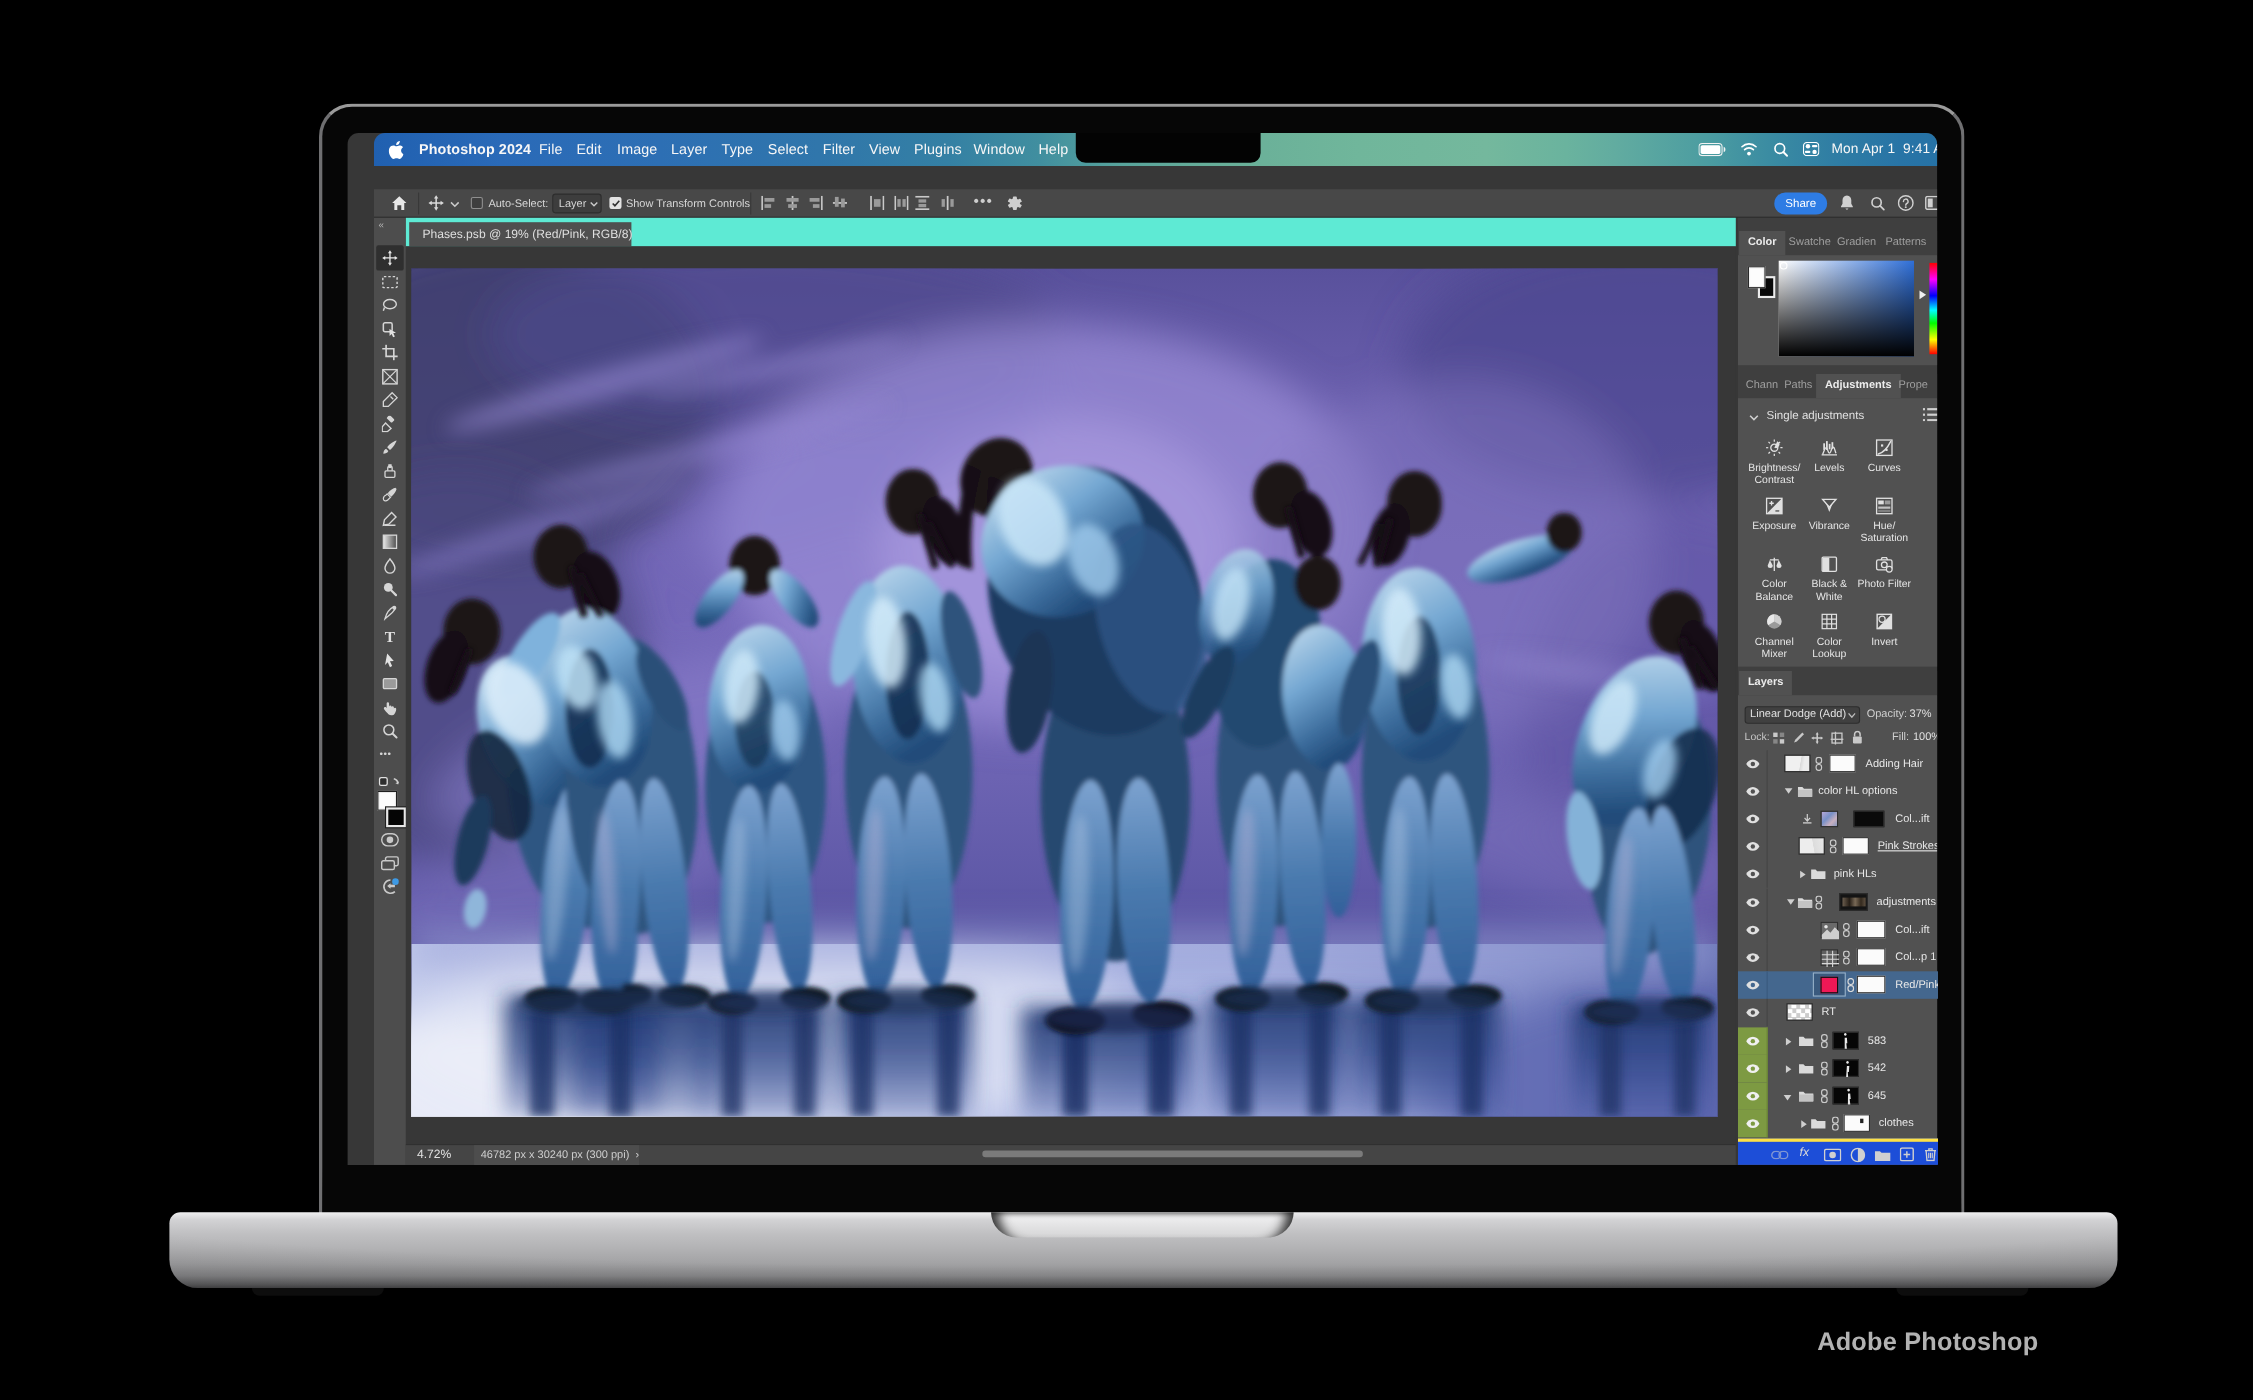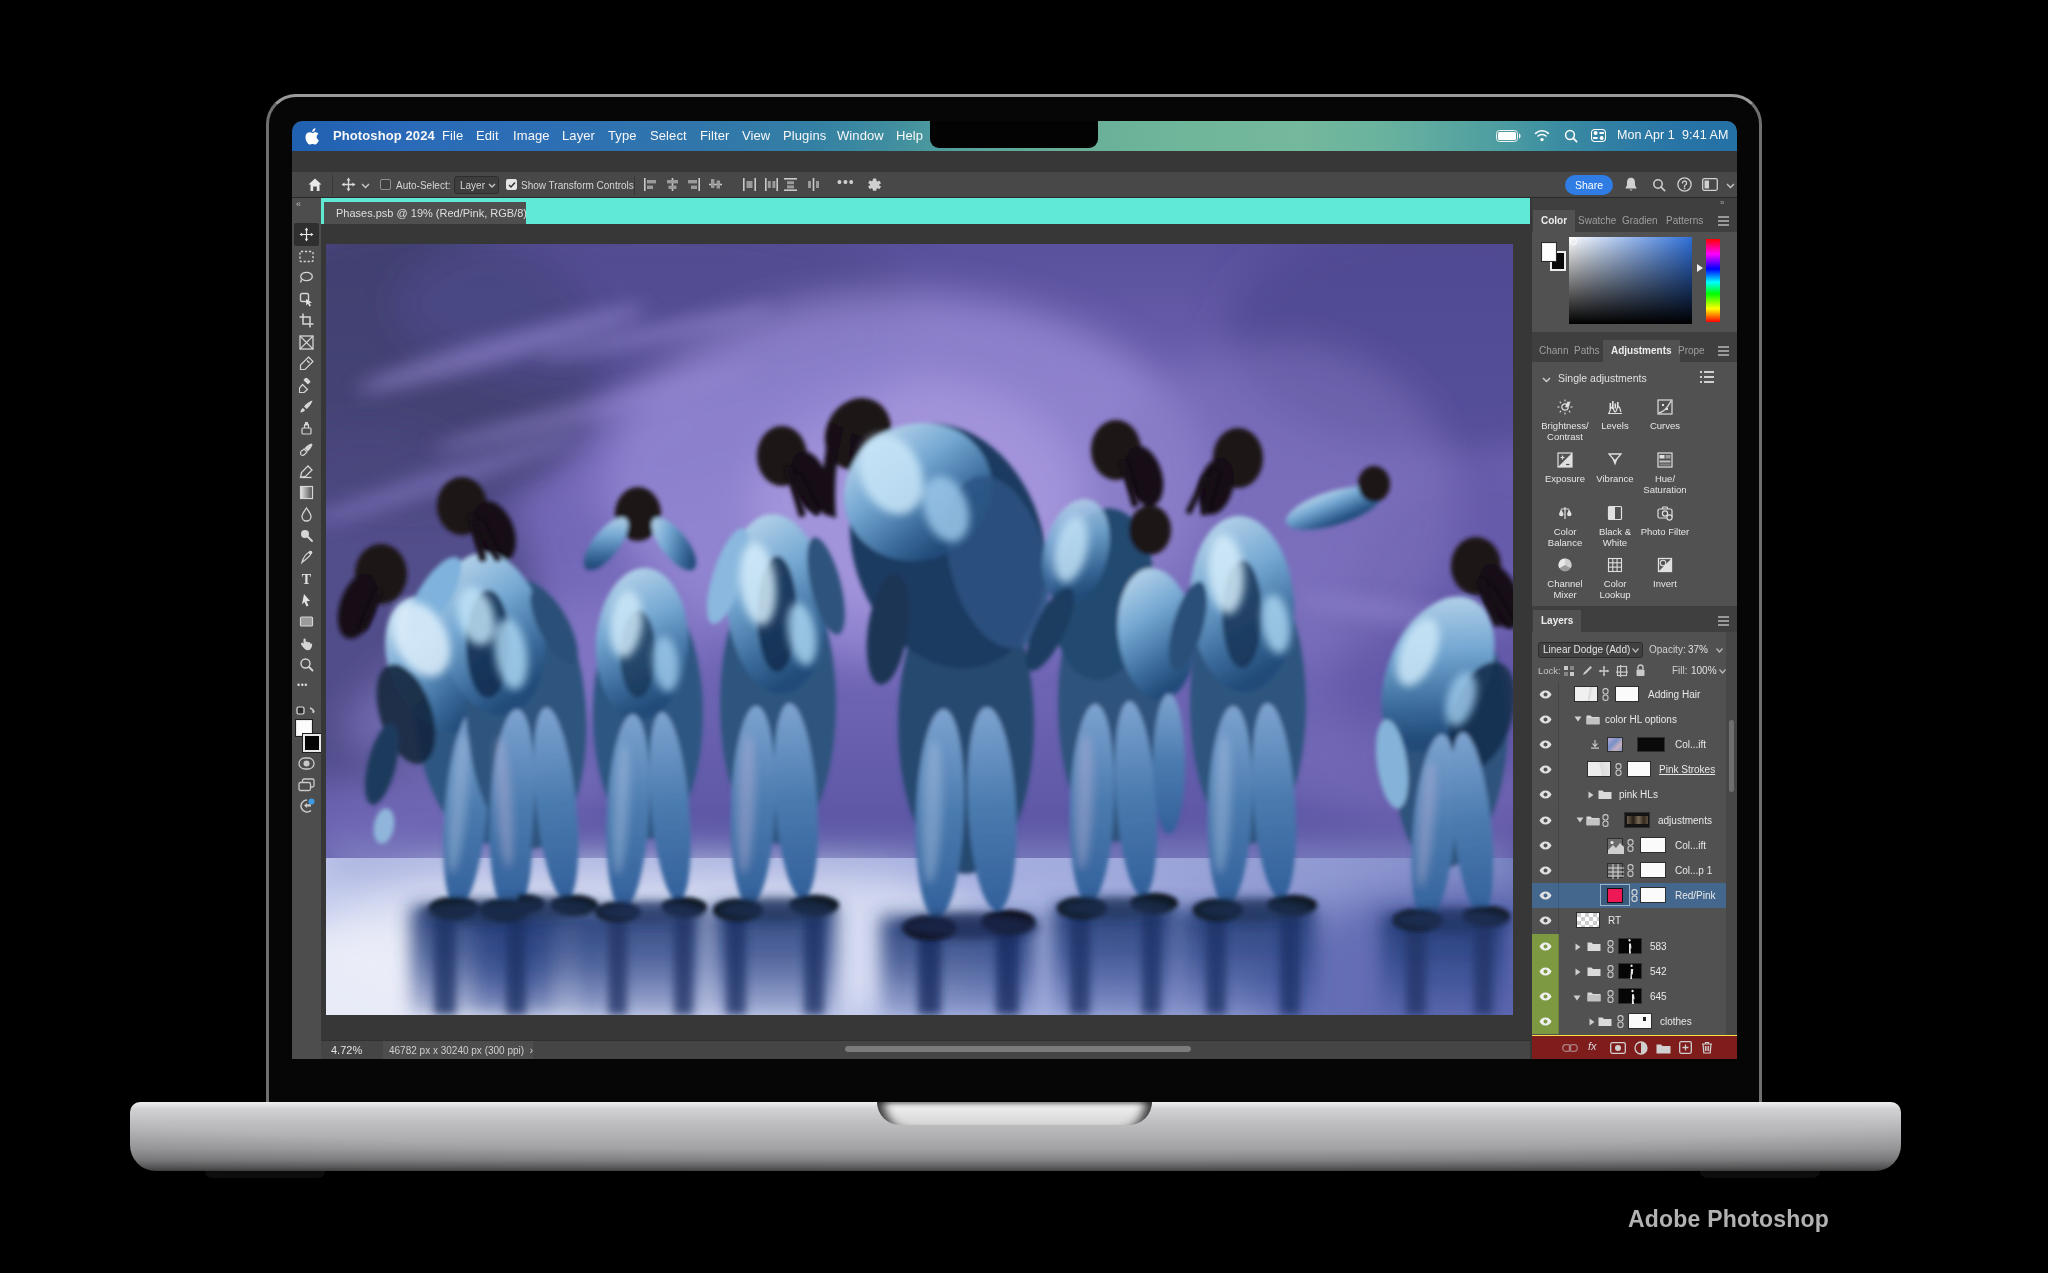--- a/index.html
+++ b/index.html
@@ -1,18 +1,18 @@
 <!DOCTYPE html>
 <html><head>
 <meta charset="utf-8">
 <style>
   * { margin:0; padding:0; box-sizing:border-box; }
   html,body { width:2048px; height:1273px; background:#000; overflow:hidden; }
   body { font-family:"Liberation Sans", sans-serif; position:relative; }
-  .abs { position:absolute; }
+  .abs { position:absolute;margin-left:24px; }
 
   
   #deck { left:130px; top:1102px; width:1771px; height:69px;
     border-radius:10px 10px 26px 26px;
     background:linear-gradient(180deg,#efeff0 0%,#d2d2d4 10%,#c0c0c2 28%,#b2b2b4 48%,#a2a2a4 68%,#8a8a8c 84%,#646466 95%,#4a4a4c 100%); }
   #deck-shade { left:130px; top:1102px; width:1771px; height:69px; border-radius:10px 10px 26px 26px;
     background:radial-gradient(90% 120% at 50% 0%, rgba(255,255,255,0) 60%, rgba(0,0,0,0.18) 100%); }
   #scoop { left:877px; top:1102px; width:275px; height:23px; border-radius:0 0 26px 26px;
     background:linear-gradient(180deg,#f4f4f5 0%,#e6e6e7 45%,#d5d5d6 100%);
     box-shadow: inset 16px 0 10px -9px rgba(25,25,25,0.85), inset -16px 0 10px -9px rgba(25,25,25,0.85), inset 0 4px 4px -2px rgba(40,40,40,0.6); }
@@ -1073,21 +1073,21 @@
           <svg class="chainsvg" style="position:absolute;left:85px;top:6px;" width="7" height="13" viewBox="0 0 7 13">
             <rect x="1" y="0.6" width="5" height="5.4" rx="2.2" fill="none" stroke="#c9c9c9" stroke-width="1.1"></rect>
             <rect x="1" y="7" width="5" height="5.4" rx="2.2" fill="none" stroke="#c9c9c9" stroke-width="1.1"></rect>
           </svg>
           <div class="lthumb" style="left:96px;top:4px;width:24px;height:16px;background:#fbfbfb;">
             <div style="position:absolute;right:5px;top:3px;width:3px;height:4px;background:#222;"></div>
           </div>
           <div class="lname" style="left:128px;">clothes</div>
         </div>
 
-        <div style="position:absolute;left:0;top:403px;width:205px;height:24px;background:#7f1d1d;border-top:1px solid #fde047;">
+        <div style="position:absolute;left:0;top:403px;width:205px;height:24px;background:#1d4ed8;border-top:3px solid #fde047;">
           <svg style="position:absolute;left:30px;top:8px;opacity:.55;" width="16" height="8" viewBox="0 0 16 8">
             <rect x="0.7" y="0.7" width="8" height="6.6" rx="3.3" fill="none" stroke="#cfcfcf" stroke-width="1.3"></rect>
             <rect x="7.3" y="0.7" width="8" height="6.6" rx="3.3" fill="none" stroke="#cfcfcf" stroke-width="1.3"></rect>
           </svg>
           <span style="position:absolute;left:56px;top:4px;font-size:11px;font-style:italic;color:#d8d8d8;">fx</span>
           <svg style="position:absolute;left:78px;top:6px;" width="16" height="12" viewBox="0 0 16 12">
             <rect x="0.7" y="0.7" width="14.6" height="10.6" rx="1.5" fill="none" stroke="#d0d0d0" stroke-width="1.3"></rect>
             <circle cx="8" cy="6" r="3" fill="#d0d0d0"></circle>
           </svg>
           <svg style="position:absolute;left:102px;top:5px;" width="14" height="14" viewBox="0 0 14 14">

